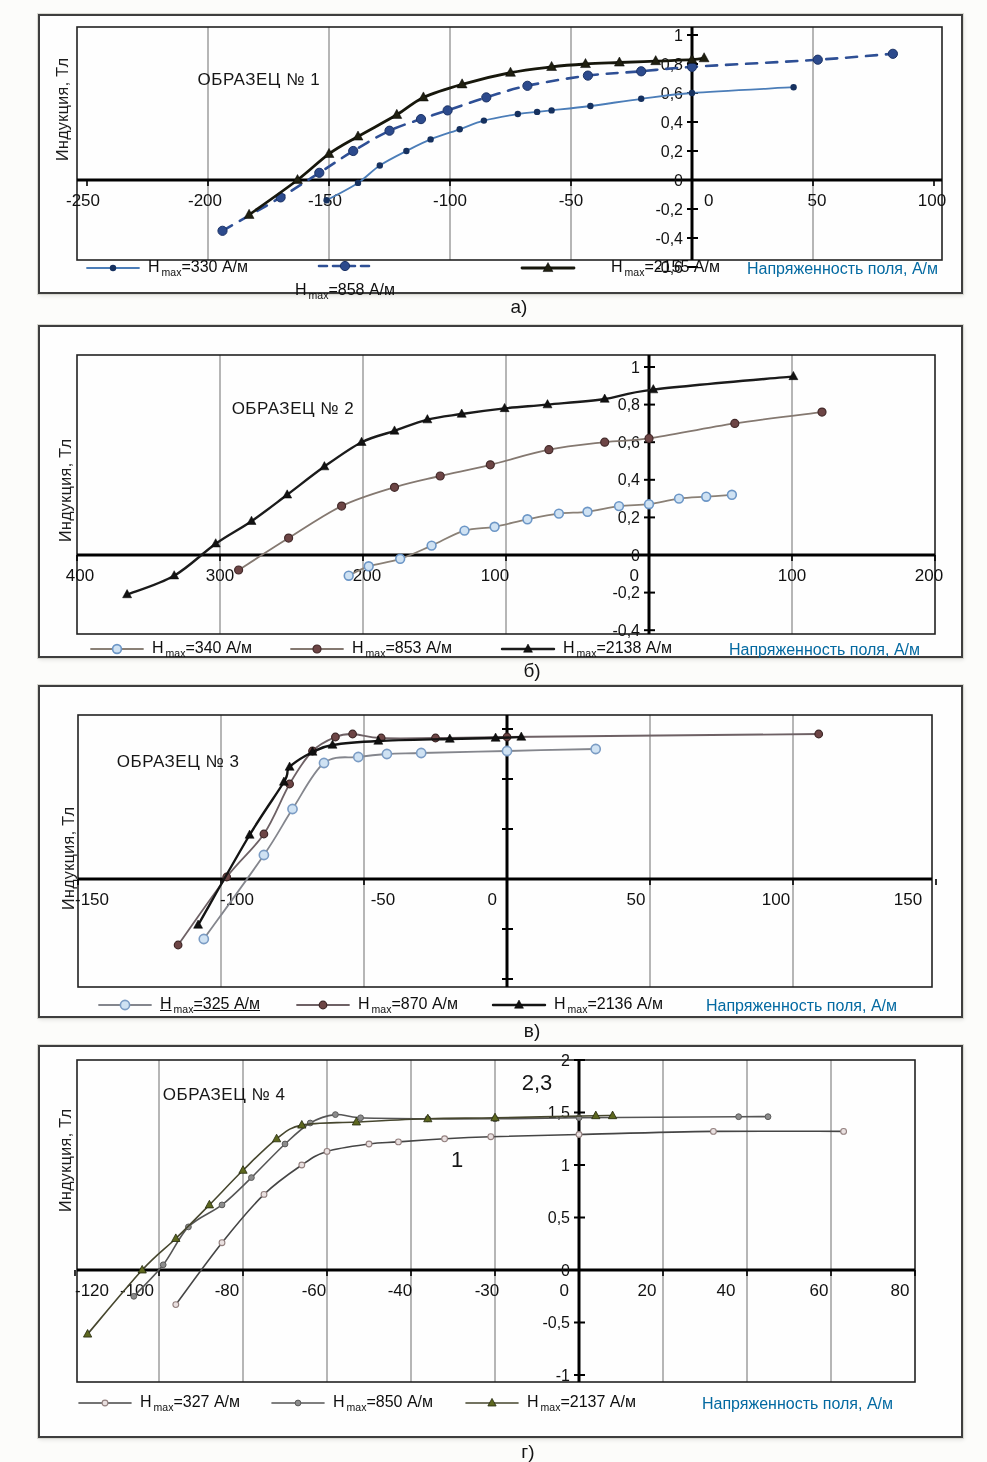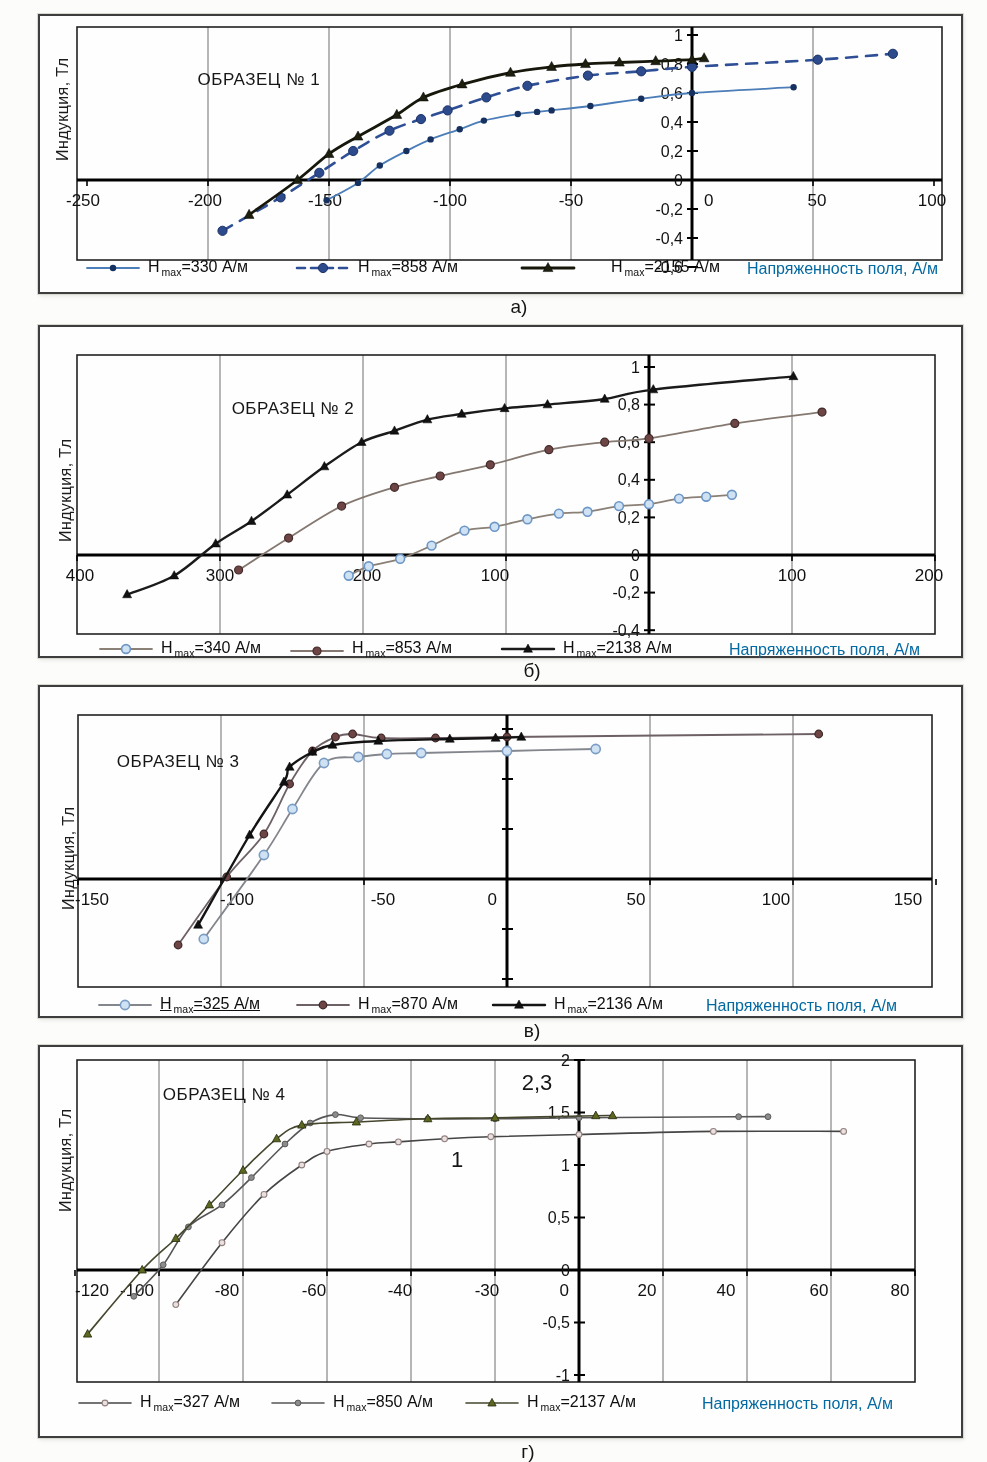--- a/index.html
+++ b/index.html
@@ -133,21 +133,21 @@
     </svg>
   <div class="ytitle" style="left: 14px; top: 145px;">Индукция, Тл</div>
   <div class="legend" style="top: 242px;">
     <span class="li" style="left: 45px;">
         <svg width="56" height="16">
           <line x1="2" y1="8" x2="54" y2="8" stroke="#4b7db8" stroke-width="1.8" stroke-linecap="round"></line>
           <circle cx="28" cy="8" r="3.2" fill="#16315f" stroke="#16315f" stroke-width="0"></circle>
         </svg>
         <span>Н<sub>max</sub>=330 А/м</span>
       </span>
-      <span class="li" style="left: 255px;">
+      <span class="li" style="left: 255px; flex-direction: column;">
         <svg width="56" height="16">
           <line x1="2" y1="8" x2="54" y2="8" stroke="#2e4f95" stroke-width="2.6" stroke-linecap="round" stroke-dasharray="8,6"></line>
           <circle cx="28" cy="8" r="4.6" fill="#2c4a8c" stroke="#1c3366" stroke-width="1"></circle>
         </svg>
         <span>Н<sub>max</sub>=858 А/м</span>
       </span>
       <span class="li" style="left: 480px; gap: 35px;">
         <svg width="56" height="16">
           <line x1="2" y1="8" x2="54" y2="8" stroke="#17170c" stroke-width="2.8" stroke-linecap="round"></line>
           <polygon points="28,2.5 32.95,11.575 23.05,11.575" fill="#1f1f10" stroke="#000000" stroke-width="0.5"></polygon>
@@ -237,28 +237,28 @@
       <polygon points="421.7,82 426.2,90.25 417.2,90.25" fill="#121212" stroke="#000000" stroke-width="0.5"></polygon>
       <polygon points="464.6,76.4 469.1,84.65 460.1,84.65" fill="#121212" stroke="#000000" stroke-width="0.5"></polygon>
       <polygon points="507.5,72.6 512,80.85 503,80.85" fill="#121212" stroke="#000000" stroke-width="0.5"></polygon>
       <polygon points="564.7,67 569.2,75.25 560.2,75.25" fill="#121212" stroke="#000000" stroke-width="0.5"></polygon>
       <polygon points="613.3,57.6 617.8,65.85 608.8,65.85" fill="#121212" stroke="#000000" stroke-width="0.5"></polygon>
       <polygon points="753.4,44.4 757.9,52.65 748.9,52.65" fill="#121212" stroke="#000000" stroke-width="0.5"></polygon>
       <text x="252.93" y="87" text-anchor="middle" font-size="17" fill="#161616" letter-spacing="0.5">ОБРАЗЕЦ № 2</text>
     </svg>
   <div class="ytitle" style="left: 17px; top: 215px;">Индукция, Тл</div>
   <div class="legend" style="top: 312px;">
-    <span class="li" style="left: 58px;">
+    <span class="li" style="left: 49px;">
         <svg width="56" height="16">
           <line x1="2" y1="8" x2="54" y2="8" stroke="#8a8076" stroke-width="1.8" stroke-linecap="round"></line>
           <circle cx="28" cy="8" r="4.4" fill="#cfe2f3" stroke="#6c96c6" stroke-width="1.6"></circle>
         </svg>
         <span>Н<sub>max</sub>=340 А/м</span>
       </span>
-      <span class="li" style="left: 249px; align-items: flex-end;">
+      <span class="li" style="left: 249px;">
         <svg width="56" height="16">
           <line x1="2" y1="8" x2="54" y2="8" stroke="#847870" stroke-width="1.8" stroke-linecap="round"></line>
           <circle cx="28" cy="8" r="4" fill="#6d4545" stroke="#432a2a" stroke-width="1.2"></circle>
         </svg>
         <span>Н<sub>max</sub>=853 А/м</span>
       </span>
       <span class="li" style="left: 460px;">
         <svg width="56" height="16">
           <line x1="2" y1="8" x2="54" y2="8" stroke="#1b1b1b" stroke-width="2.4" stroke-linecap="round"></line>
           <polygon points="28,3 32.5,11.25 23.5,11.25" fill="#121212" stroke="#000000" stroke-width="0.5"></polygon>

